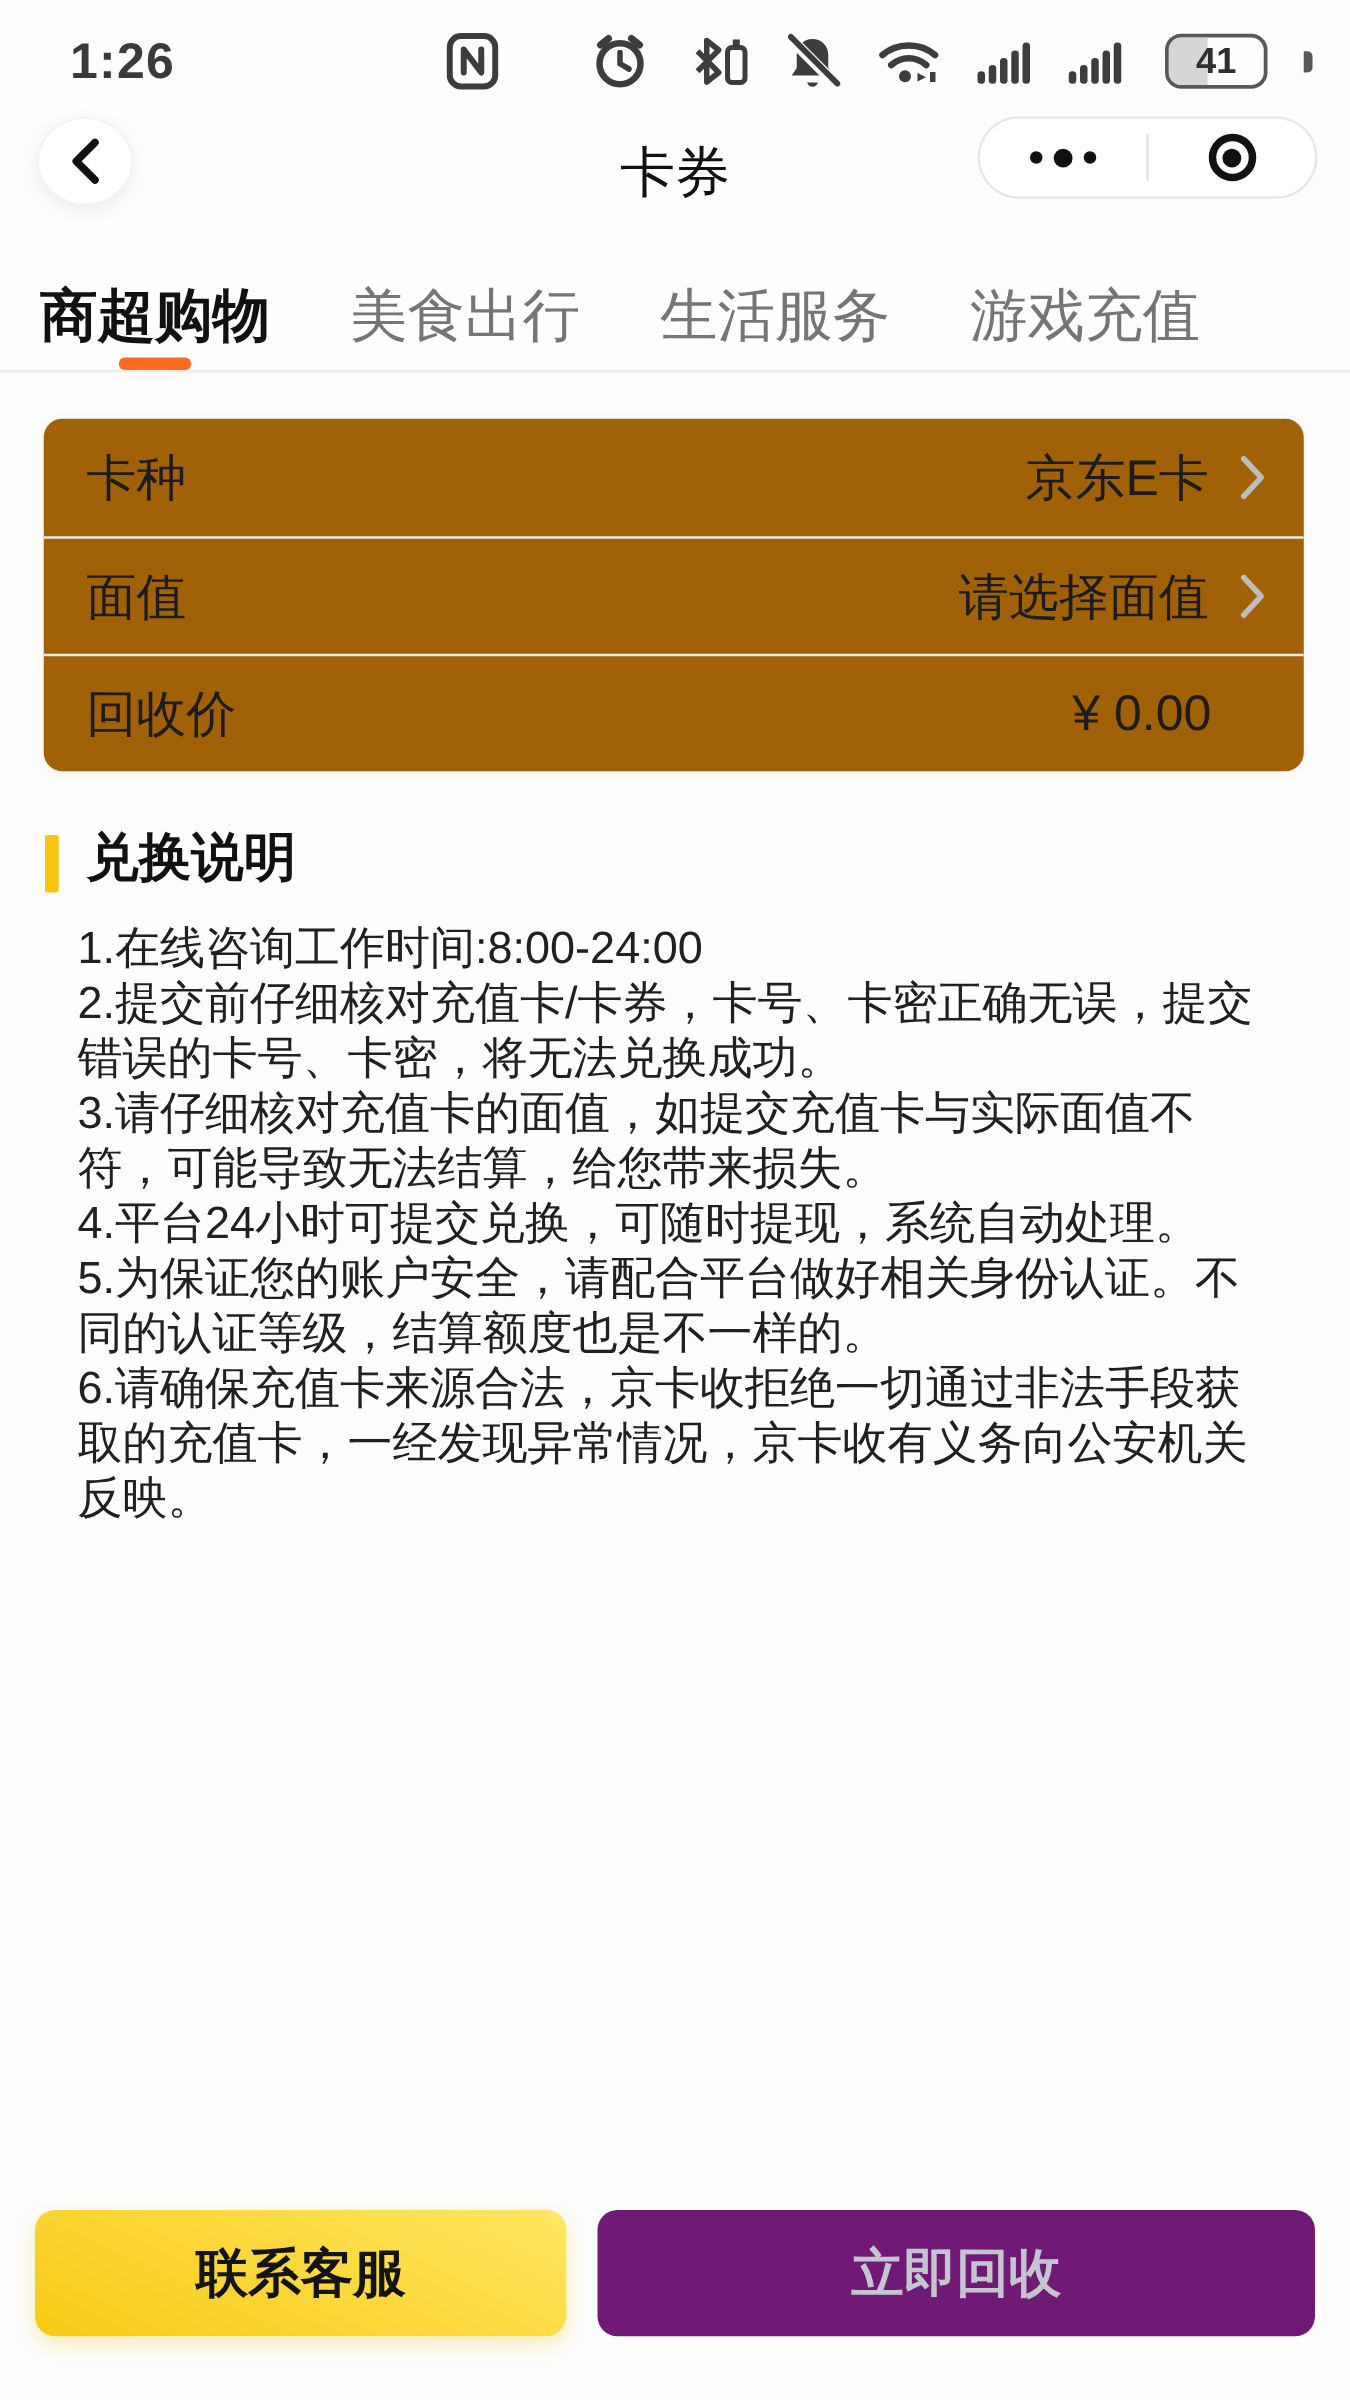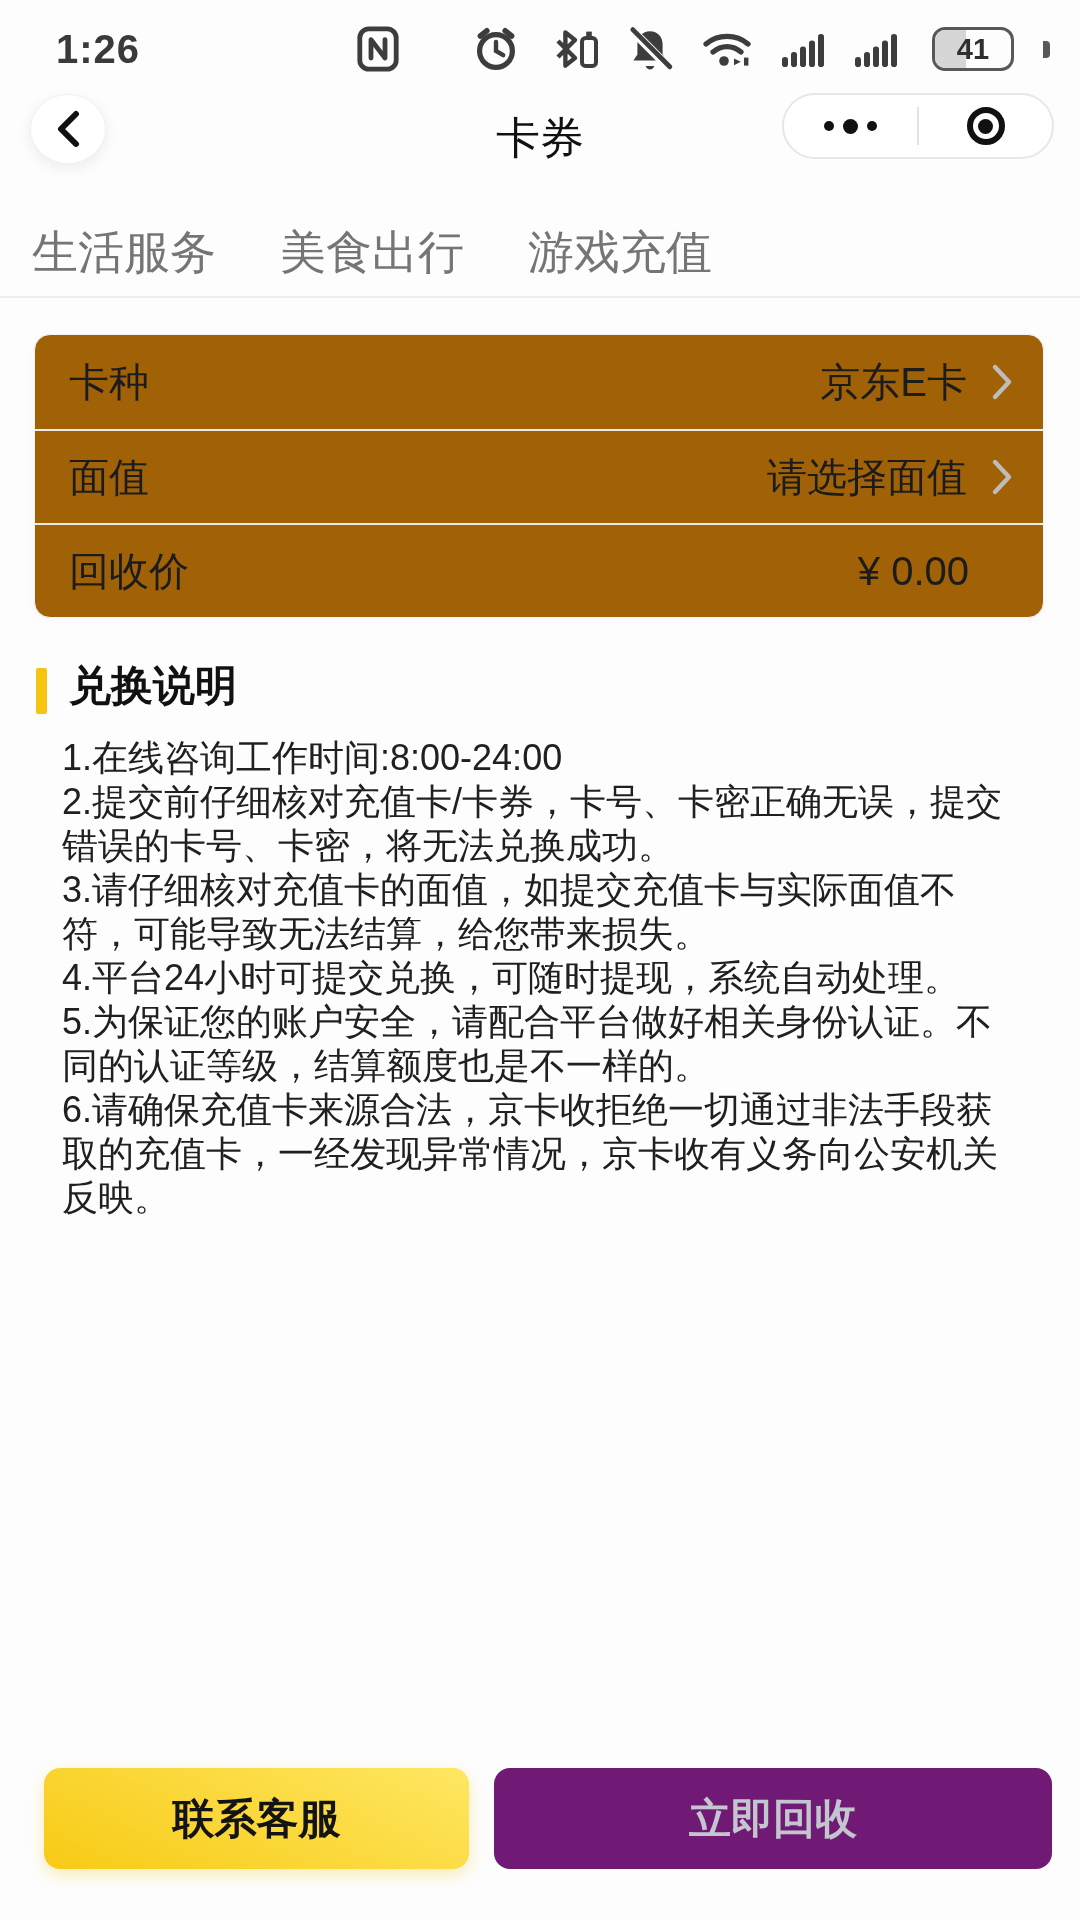--- a/index.html
+++ b/index.html
@@ -81,21 +81,21 @@
 
   
   .section-title-row { display:flex; align-items:flex-end; margin:40px 0 0 36px; }
   .section-bar { width:11px; height:46px; background:#f6c512; border-radius:2px; }
   .section-title { font-size:42px; font-weight:700; color:#111; margin-left:22px; }
   .instructions { margin:22px 54px 0 62px; }
   .instructions p { font-size:36px; line-height:44px; color:#202020; }
 
   
   .footer {
-    position:absolute; left:16px; right:0; bottom:0; height:152px;
+    position:absolute; left:0; right:0; bottom:0; height:152px;
     background:#fdfdfd; display:flex; gap:25px; padding:0 28px;
   }
   .btn {
     height:101px; border:none; border-radius:16px; font-size:42px; font-weight:700;
     font-family:inherit; display:flex; align-items:center; justify-content:center;
   }
   .btn-contact {
     width:425px; color:#141414; cursor:pointer;
     background:linear-gradient(205deg,#ffe763 0%,#f7ca14 100%);
     box-shadow:0 6px 16px rgba(240,196,15,0.30);
@@ -195,25 +195,29 @@
       <div class="capsule-divider"></div>
       <div class="capsule-half">
         <span class="target-ring">
             <span class="target-dot"></span>
           </span>
       </div>
     </div>
   </div>
 
   <div class="tabs">
+    <div class="tab active">
+      <span class="tab-label">商超购物</span>
+      <span class="tab-underline"></span>
+    </div>
+    <div class="tab">
+      <span class="tab-label">美食出行</span>
+    </div>
     <div class="tab">
       <span class="tab-label">生活服务</span>
-    </div>
-    <div class="tab">
-      <span class="tab-label">美食出行</span>
     </div>
     <div class="tab">
       <span class="tab-label">游戏充值</span>
     </div>
   </div>
 
   <div class="card">
     <div class="row clickable">
       <span class="row-label">卡种</span>
       <span class="row-value">京东E卡</span>

